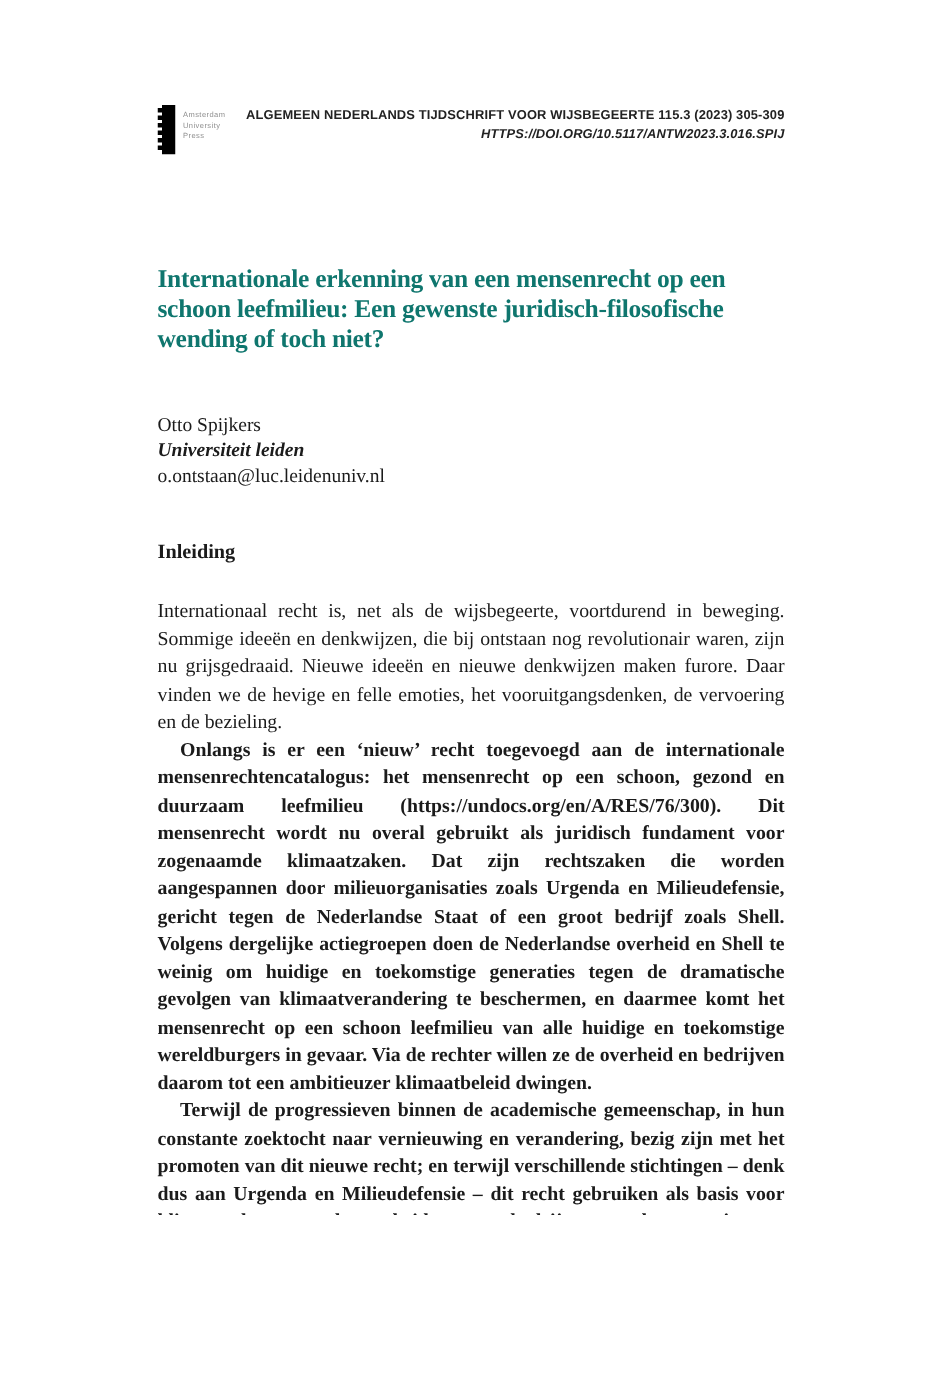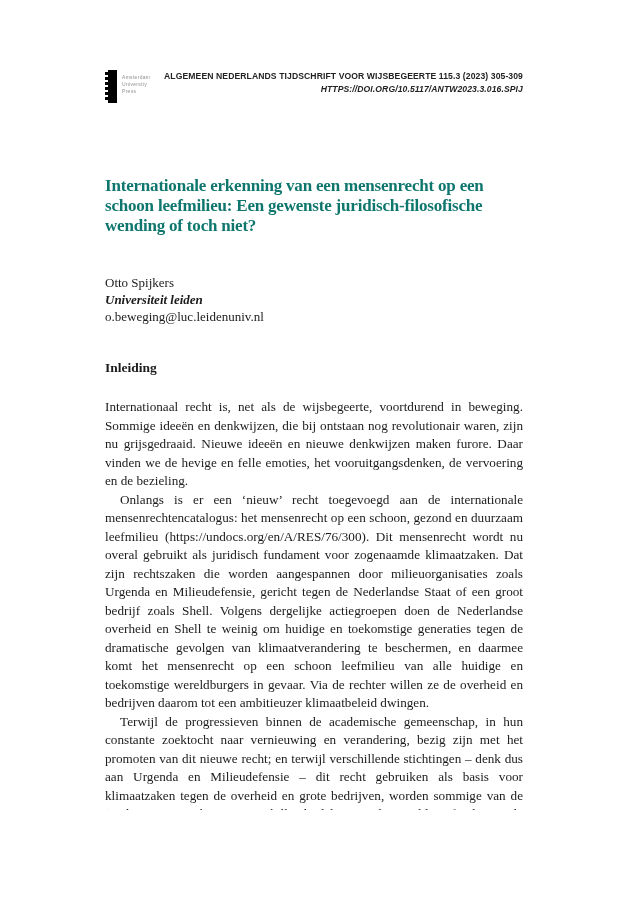--- a/index.html
+++ b/index.html
@@ -87,20 +87,21 @@
     margin-top: 22px;
     font-size: 13.2px;
     line-height: 18.5px;
     text-align: justify;
   }
   .bodytext p {
     margin: 0;
   }
   .bodytext p + p {
     text-indent: 15px;
+    font-weight: bold;
   }
 
   
   .footer {
     position: absolute;
     top: 843px;
     left: 105px;
     width: 418px;
     display: flex;
     justify-content: space-between;
@@ -145,21 +146,21 @@
       <span class="doi">HTTPS://DOI.ORG/10.5117/ANTW2023.3.016.SPIJ</span>
     </div>
   </div>
 
   <div class="main">
     <h1 class="title">Internationale erkenning van een mensenrecht op een schoon leefmilieu: Een gewenste juridisch-filosofische wending of toch niet?</h1>
 
     <div class="authorblock">
       <div>Otto Spijkers</div>
       <div class="affiliation">Universiteit leiden</div>
-      <div>o.beweging@luc.leidenuniv.nl</div>
+      <div>o.ontstaan@luc.leidenuniv.nl</div>
     </div>
 
     <h2 class="section-heading">Inleiding</h2>
 
     <div class="bodytext">
       <p>Internationaal recht is, net als de wijsbegeerte, voortdurend in beweging. Sommige ideeën en denkwijzen, die bij ontstaan nog revolutionair waren, zijn nu grijsgedraaid. Nieuwe ideeën en nieuwe denkwijzen maken furore. Daar vinden we de hevige en felle emoties, het vooruitgangsdenken, de vervoering en de bezieling.</p>
       <p><span>Onlangs is er een ‘nieuw’ recht toegevoegd aan de internationale mensenrechtencatalogus: het mensenrecht op een schoon, gezond en duurzaam leefmilieu (</span><span>https://undocs.org/en/A/RES/76/300</span><span>). Dit mensenrecht wordt nu overal gebruikt als juridisch fundament voor zogenaamde klimaatzaken. Dat zijn rechtszaken die worden aangespannen door milieuorganisaties zoals Urgenda en Milieudefensie, gericht tegen de Nederlandse Staat of een groot bedrijf zoals Shell. Volgens dergelijke actiegroepen doen de Nederlandse overheid en Shell te weinig om huidige en toekomstige generaties tegen de dramatische gevolgen van klimaatverandering te beschermen, en daarmee komt het mensenrecht op een schoon leefmilieu van alle huidige en toekomstige wereldburgers in gevaar. Via de rechter willen ze de overheid en bedrijven daarom tot een ambitieuzer klimaatbeleid dwingen.</span></p>
       <p>Terwijl de progressieven binnen de academische gemeenschap, in hun constante zoektocht naar vernieuwing en verandering, bezig zijn met het promoten van dit nieuwe recht; en terwijl verschillende stichtingen – denk dus aan Urgenda en Milieudefensie – dit recht gebruiken als basis voor klimaatzaken tegen de overheid en grote bedrijven, worden sommige van de ‘oude’ mensenrechten in verschillende delen van de wereld op fundamentele manieren uitgedaagd. Denk aan de vele beperkingen die gesteld werden aan het genot van het recht op privacy, de bewegingsvrijheid en de vrijheid van</p>
     </div>
   </div>

